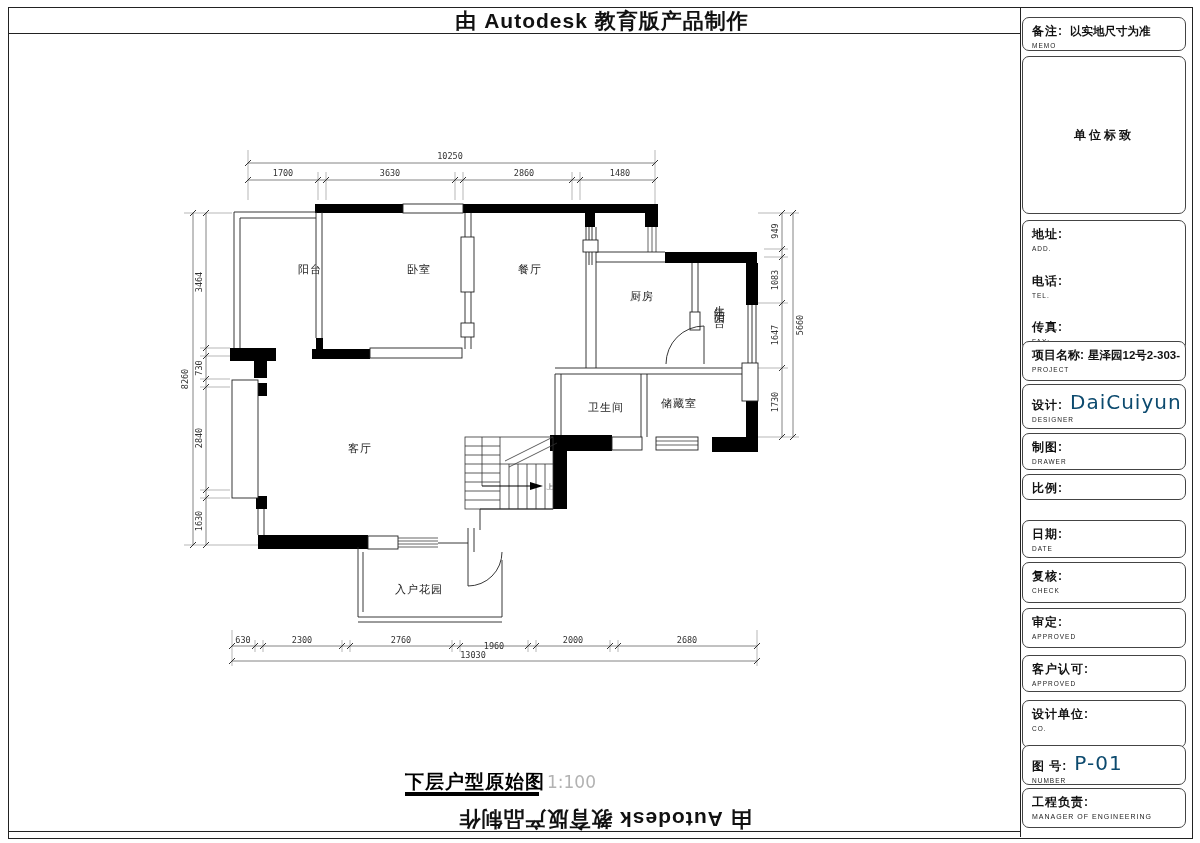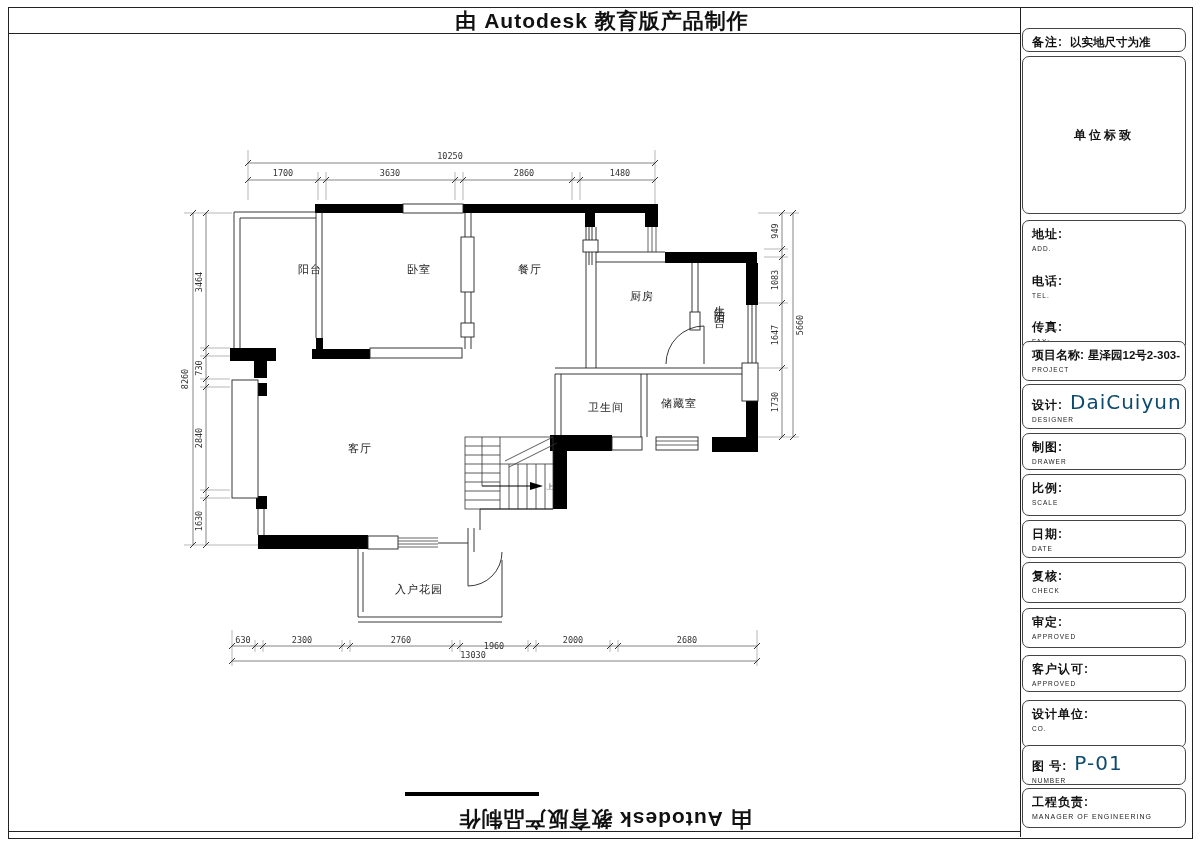--- a/index.html
+++ b/index.html
@@ -173,25 +173,29 @@
   <span class="dim vdim" style="left:199px;top:368px;">730</span>
   <span class="dim vdim" style="left:199px;top:438px;">2840</span>
   <span class="dim vdim" style="left:199px;top:521px;">1630</span>
 
   <span class="dim vdim" style="left:800px;top:325px;">5660</span>
   <span class="dim vdim" style="left:775px;top:231px;">949</span>
   <span class="dim vdim" style="left:775px;top:280px;">1083</span>
   <span class="dim vdim" style="left:775px;top:335px;">1647</span>
   <span class="dim vdim" style="left:775px;top:402px;">1730</span>
 
+  <div class="sheet-title">
+    <span class="zh-big">下层户型原始图</span>
+    <span class="scale-big">1:100</span>
+  </div>
   <div class="title-underline"></div>
 
   <div class="tb">
 
-    <div class="box" style="top:11px;height:24px;">
+    <div class="box" style="top:0;height:34px;">
       <div class="row">
         <span class="zh">备注:</span>
         <span class="val">以实地尺寸为准</span>
       </div>
       <div class="en">MEMO</div>
     </div>
 
     <div class="box" style="top:39px;height:158px;">
       <div class="logo-center">
         <span class="zh" style="letter-spacing:3px;">单位标致</span>
@@ -229,21 +233,21 @@
         <span class="gray big">DaiCuiyun</span>
       </div>
       <div class="en">DESIGNER</div>
     </div>
 
     <div class="box" style="top:416px;height:37px;">
       <div class="zh">制图:</div>
       <div class="en">DRAWER</div>
     </div>
 
-    <div class="box" style="top:457px;height:42px;">
+    <div class="box" style="top:457px;height:26px;">
       <div class="zh">比例:</div>
       <div class="en">SCALE</div>
     </div>
 
     <div class="box" style="top:503px;height:38px;">
       <div class="zh">日期:</div>
       <div class="en">DATE</div>
     </div>
 
     <div class="box" style="top:545px;height:41px;">

